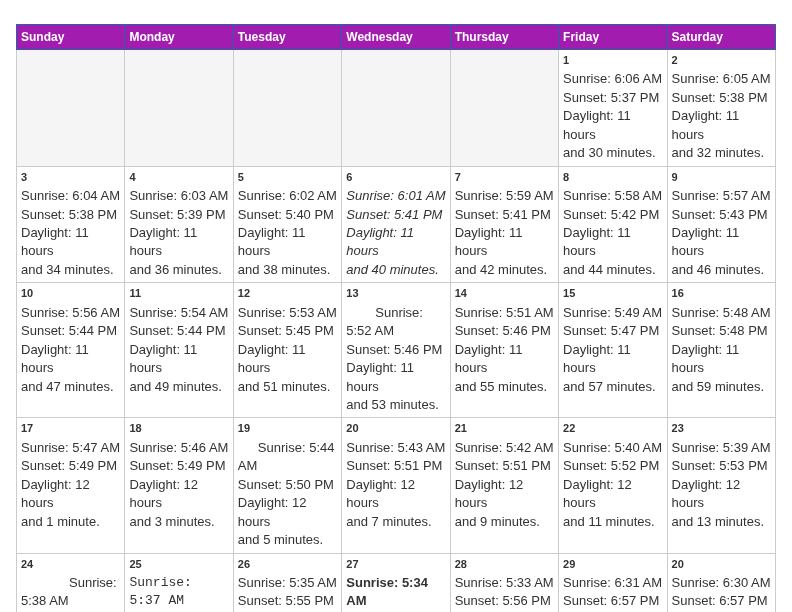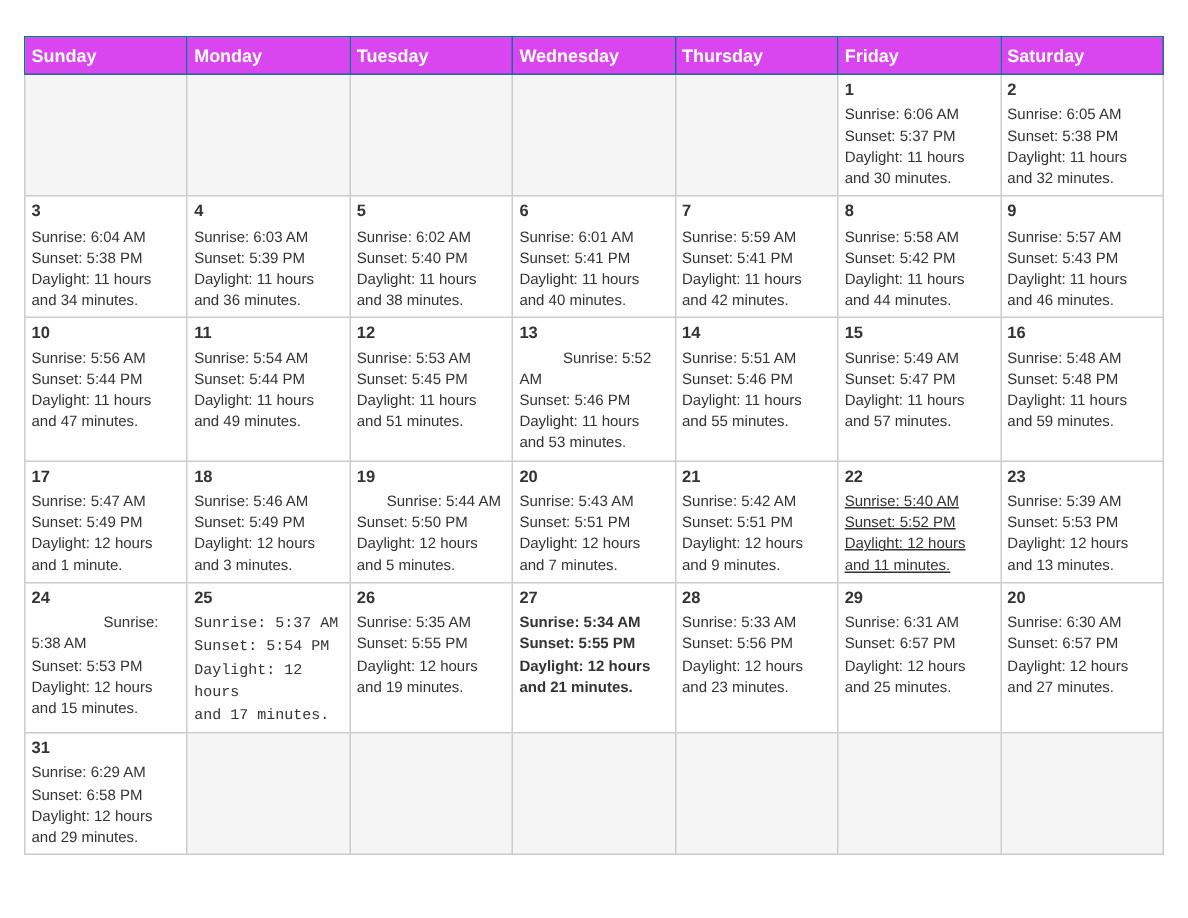--- a/index.html
+++ b/index.html
@@ -43,21 +43,21 @@
     .location-title {
       font-size: 15px;
       color: #555;
     }
     .calendar-table {
       width: 100%;
       border-collapse: collapse;
       font-size: 10.5px;
     }
     .calendar-table thead tr th {
-      background: #d946ef;
+      background: #a21caf;
       color: #fff;
       padding: 5px 4px;
       text-align: left;
       font-weight: 600;
       font-size: 12px;
       border: 1px solid #2266a0;
     }
     .calendar-table tbody tr td {
       border: 1px solid #ccc;
       vertical-align: top;
@@ -73,21 +73,21 @@
     .calendar-table tbody tr td.empty {
       background: #f5f5f5;
     }
     .day-number {
       font-weight: bold;
       font-size: 11px;
       display: block;
       margin-bottom: 2px;
     }
     .day-info {
-      font-size: 10px;
+      font-size: 13px;
       color: #333;
       line-height: 1.42;
     }
     .last-row td {
       border-bottom: 1px solid #ccc;
     }
   </style>
 </head>
 <body>
 
@@ -128,21 +128,21 @@
 Daylight: 11 hours
 and 34 minutes.</span></td>
         <td><span class="day-number">4</span><span class="day-info" style="white-space: pre-line;">Sunrise: 6:03 AM
 Sunset: 5:39 PM
 Daylight: 11 hours
 and 36 minutes.</span></td>
         <td><span class="day-number">5</span><span class="day-info" style="white-space: pre-line;">Sunrise: 6:02 AM
 Sunset: 5:40 PM
 Daylight: 11 hours
 and 38 minutes.</span></td>
-        <td><span class="day-number">6</span><span class="day-info" style="white-space: pre-line;">Sunrise: 6:01 AM
+        <td><span class="day-number">6</span><span class="day-info" style="white-space: pre-line; font-style: italic;">Sunrise: 6:01 AM
 Sunset: 5:41 PM
 Daylight: 11 hours
 and 40 minutes.</span></td>
         <td><span class="day-number">7</span><span class="day-info" style="white-space: pre-line;">Sunrise: 5:59 AM
 Sunset: 5:41 PM
 Daylight: 11 hours
 and 42 minutes.</span></td>
         <td><span class="day-number">8</span><span class="day-info" style="white-space: pre-line;">Sunrise: 5:58 AM
 Sunset: 5:42 PM
 Daylight: 11 hours
@@ -196,21 +196,21 @@
 Daylight: 12 hours
 and 5 minutes.</span></td>
         <td><span class="day-number">20</span><span class="day-info" style="white-space: pre-line;">Sunrise: 5:43 AM
 Sunset: 5:51 PM
 Daylight: 12 hours
 and 7 minutes.</span></td>
         <td><span class="day-number">21</span><span class="day-info" style="white-space: pre-line; margin-top: 12px;">Sunrise: 5:42 AM
 Sunset: 5:51 PM
 Daylight: 12 hours
 and 9 minutes.</span></td>
-        <td><span class="day-number">22</span><span class="day-info" style="white-space: pre-line; text-decoration: underline;">Sunrise: 5:40 AM
+        <td><span class="day-number">22</span><span class="day-info" style="white-space: pre-line;">Sunrise: 5:40 AM
 Sunset: 5:52 PM
 Daylight: 12 hours
 and 11 minutes.</span></td>
         <td><span class="day-number">23</span><span class="day-info" style="white-space: pre-line;">Sunrise: 5:39 AM
 Sunset: 5:53 PM
 Daylight: 12 hours
 and 13 minutes.</span></td>
       </tr>
       <tr>
         <td><span class="day-number">24</span><span class="day-info" style="white-space: pre-line; margin-left: 48px;">Sunrise: 5:38 AM

